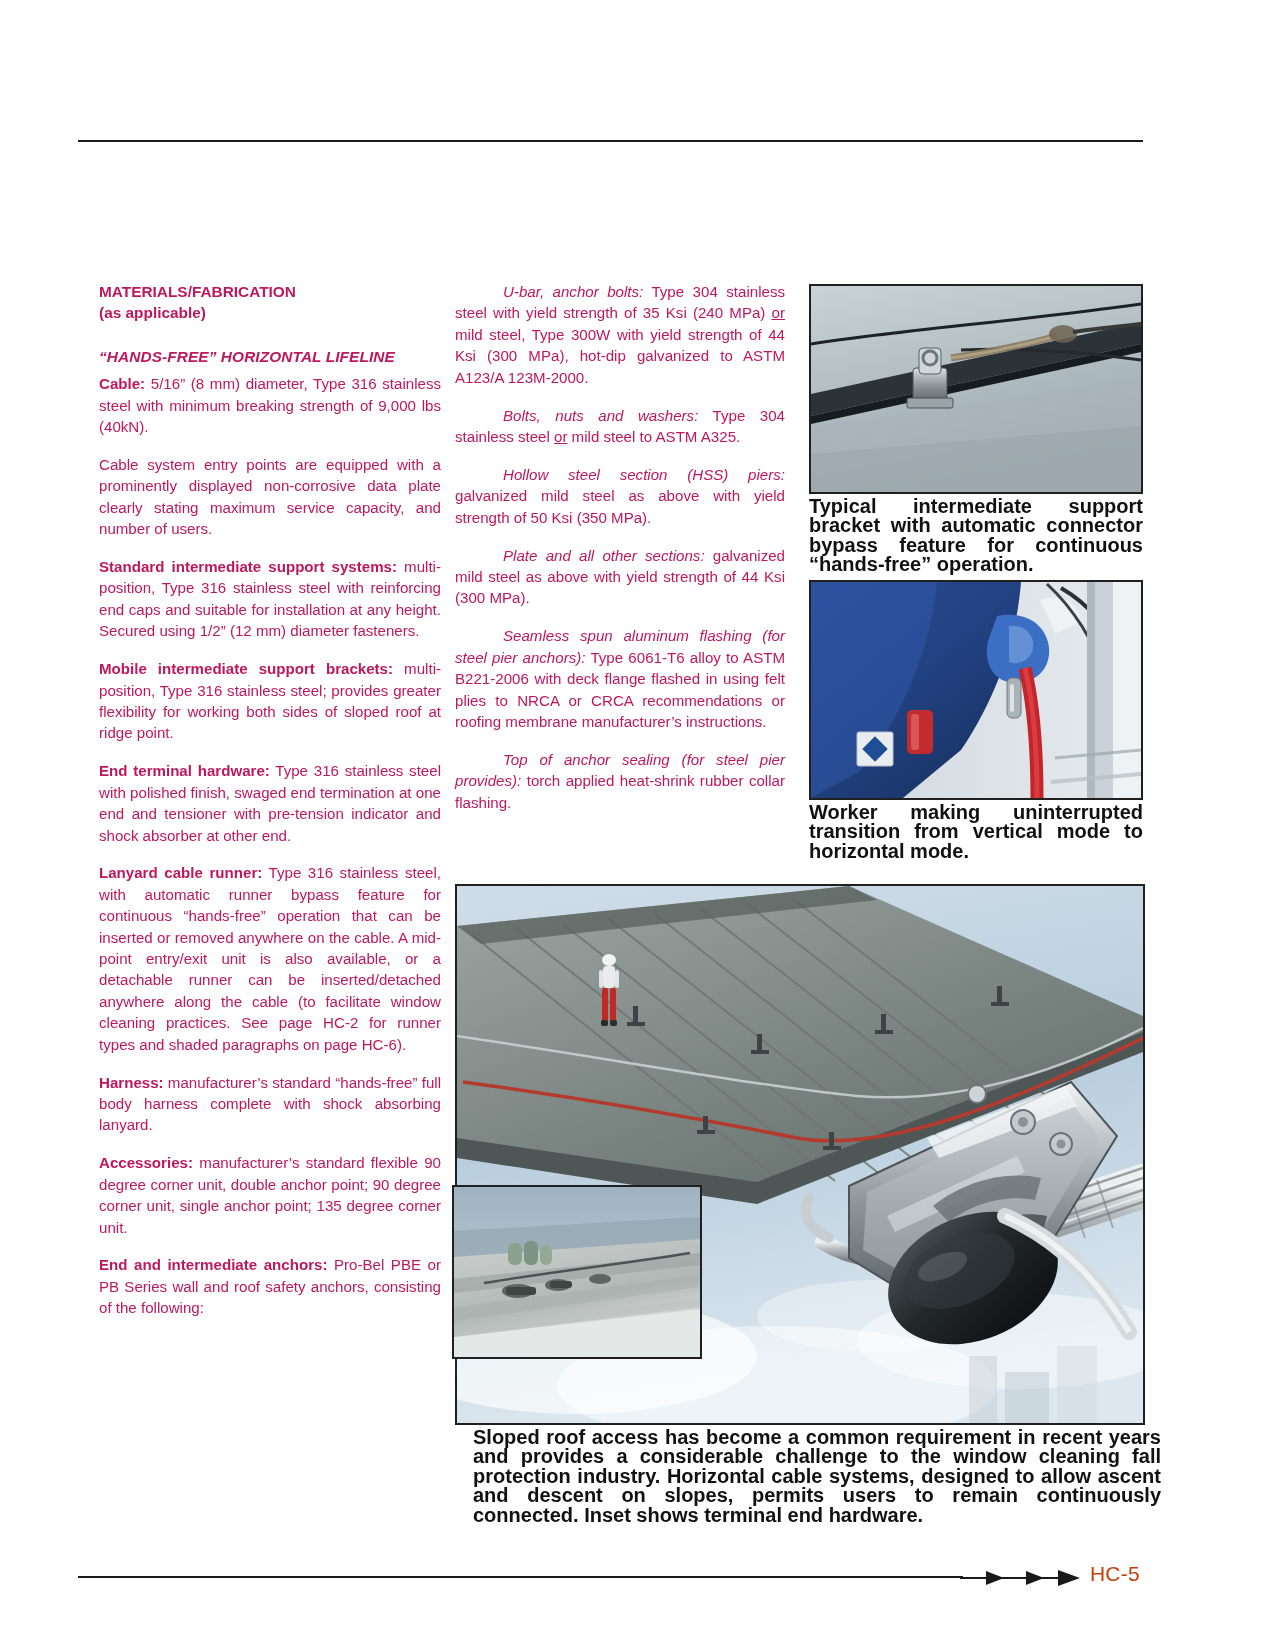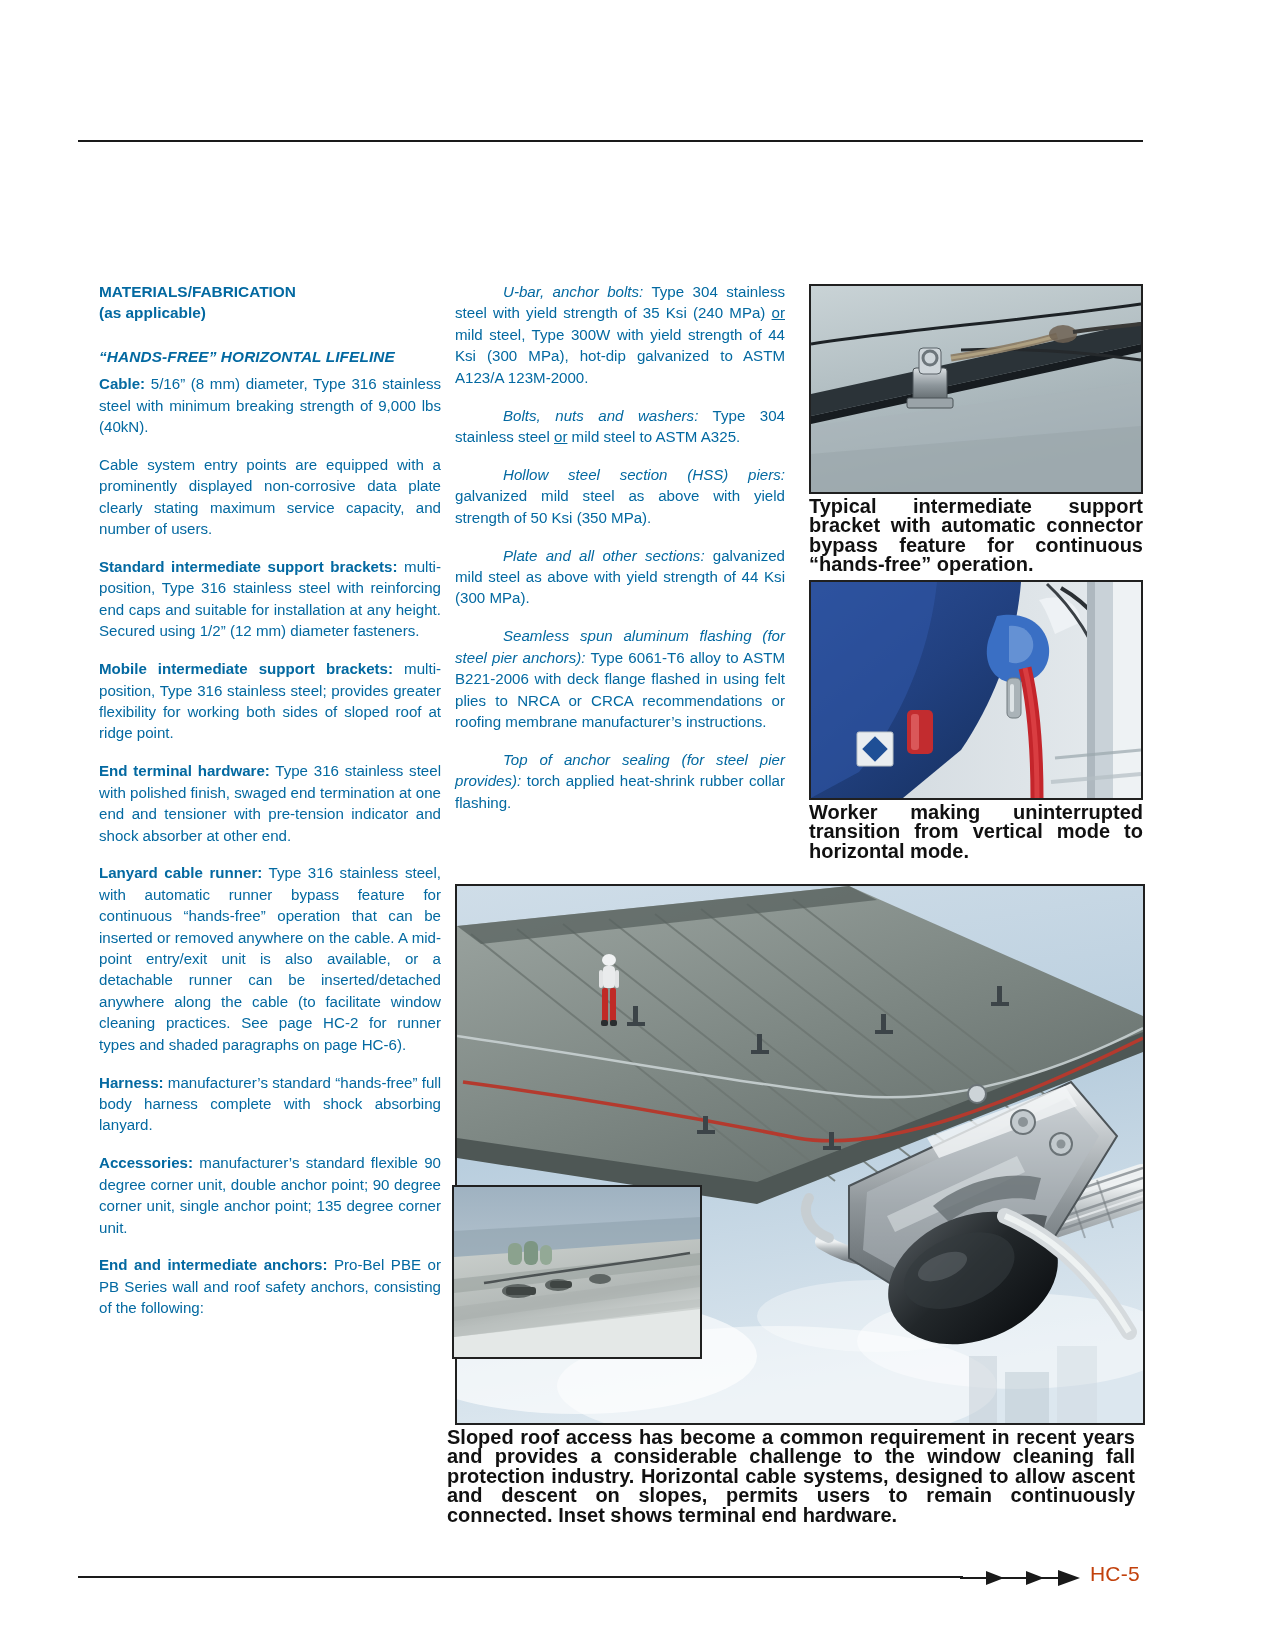--- a/index.html
+++ b/index.html
@@ -52,21 +52,21 @@
     letter-spacing: 0.2px;
     color: #c2410c;
   }
 
   
   .col {
     position: absolute;
     font-size: 15.1px;
     line-height: 21.4px;
     text-align: justify;
-    color: #0369a1;
+    color: #be185d;
   }
   .col p {
     margin: 0 0 16.5px 0;
     text-align: justify;
     text-justify: inter-word;
     hyphens: manual;
   }
   .col p:last-child { margin-bottom: 0; }
 
   .col-1 { left: 99px; top: 281px; width: 342px; }
@@ -121,21 +121,21 @@
   }
   .inset {
     position: absolute;
     left: 452px; top: 1185px;
     width: 246px; height: 170px;
     border: 2px solid #202020;
     overflow: hidden;
     z-index: 5;
   }
   .cap-3 {
-    left: 447px; top: 1428px; width: 688px;
+    left: 473px; top: 1428px; width: 688px;
   }
 
   
   .ph { position: absolute; inset: 0; }
 </style>
 </head>
 <body>
 
 <div class="page">
 
@@ -143,21 +143,21 @@
 
   <div class="col col-1">
     <div class="head-block">
       <span>MATERIALS/FABRICATION</span><br>
       <span>(as applicable)</span>
     </div>
     <div class="subhead">“HANDS-FREE” HORIZONTAL LIFELINE</div>
 
     <p><b>Cable:</b><span> 5/16” (8 mm) diameter, Type 316 stainless steel with minimum breaking strength of 9,000 lbs (40kN).</span></p>
     <p><span>Cable system entry points are equipped with a prominently displayed non-corrosive data plate clearly stating maximum service capacity, and number of users.</span></p>
-    <p><b>Standard intermediate support brackets:</b><span> multi- position, Type 316 stainless steel with reinforcing end caps and suitable for installation at any height. Secured using 1/2” (12 mm) diameter fasteners.</span></p>
+    <p><b>Standard intermediate support systems:</b><span> multi- position, Type 316 stainless steel with reinforcing end caps and suitable for installation at any height. Secured using 1/2” (12 mm) diameter fasteners.</span></p>
     <p><b>Mobile intermediate support brackets:</b><span> multi-position, Type 316 stainless steel; provides greater flexibility for working both sides of sloped roof at ridge point.</span></p>
     <p><b>End terminal hardware:</b><span> Type 316 stainless steel with polished finish, swaged end termination at one end and tensioner with pre-tension indicator and shock absorber at other end.</span></p>
     <p><b>Lanyard cable runner:</b><span> Type 316 stainless steel, with automatic runner bypass feature for continuous “hands-free” operation that can be inserted or removed anywhere on the cable. A mid-point entry/exit unit is also available, or a detachable runner can be inserted/detached anywhere along the cable (to facilitate window cleaning practices. See page HC-2 for runner types and shaded paragraphs on page HC-6).</span></p>
     <p><b>Harness:</b><span> manufacturer’s standard “hands-free” full body harness complete with shock absorbing lanyard.</span></p>
     <p><b>Accessories:</b><span> manufacturer’s standard flexible 90 degree corner unit, double anchor point; 90 degree corner unit, single anchor point; 135 degree corner unit.</span></p>
     <p><b>End and intermediate anchors:</b><span> Pro-Bel PBE or PB Series wall and roof safety anchors, consisting of the following:</span></p>
   </div>
 
   <div class="col col-2">
     <p><i>U-bar, anchor bolts:</i><span> Type 304 stainless steel with yield strength of 35 Ksi (240 MPa) </span><u>or</u><span> mild steel, Type 300W with yield strength of 44 Ksi (300 MPa), hot-dip galvanized to ASTM A123/A 123M-2000.</span></p>

